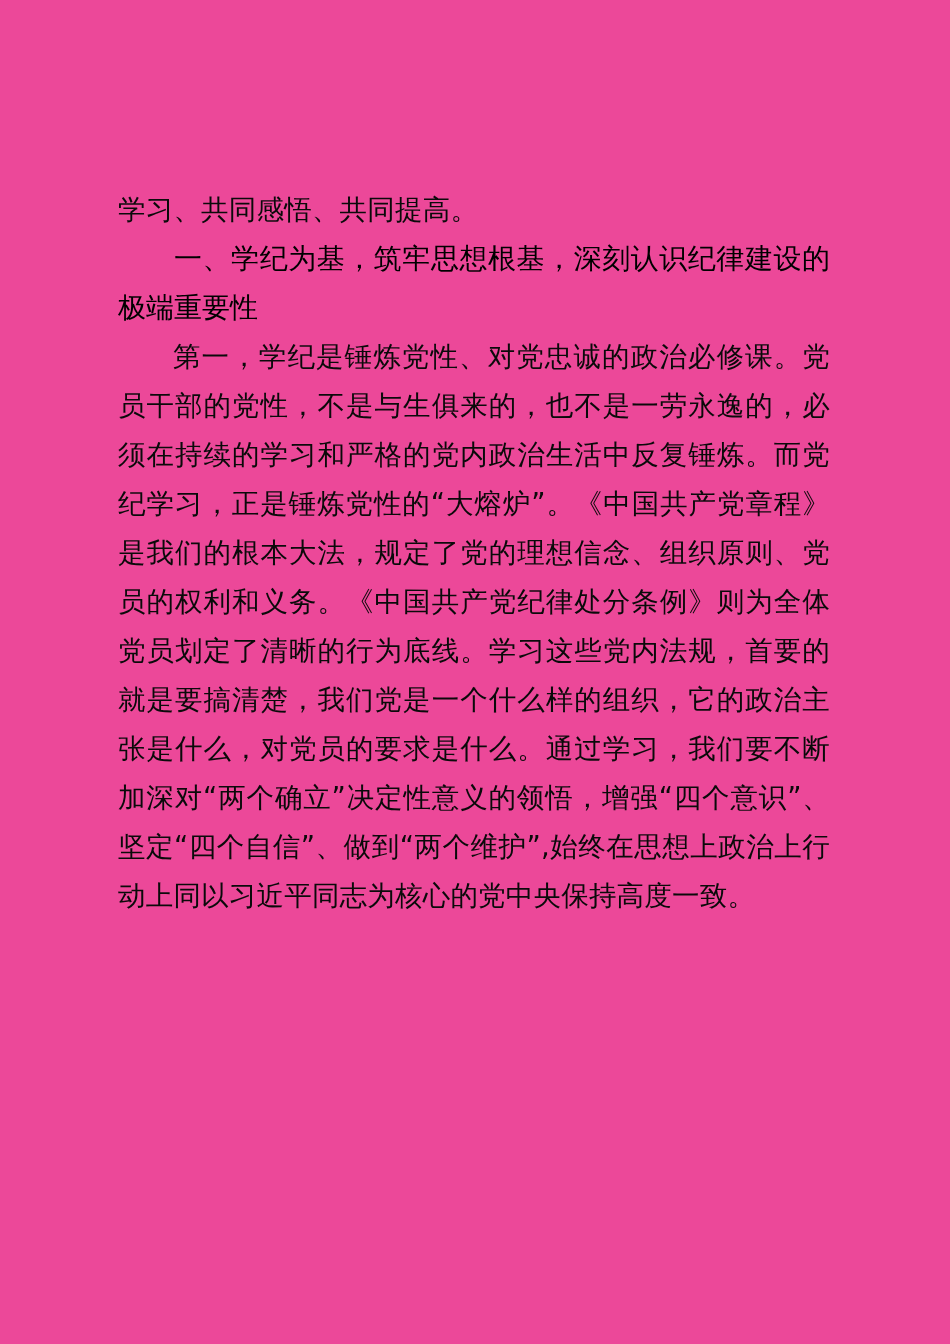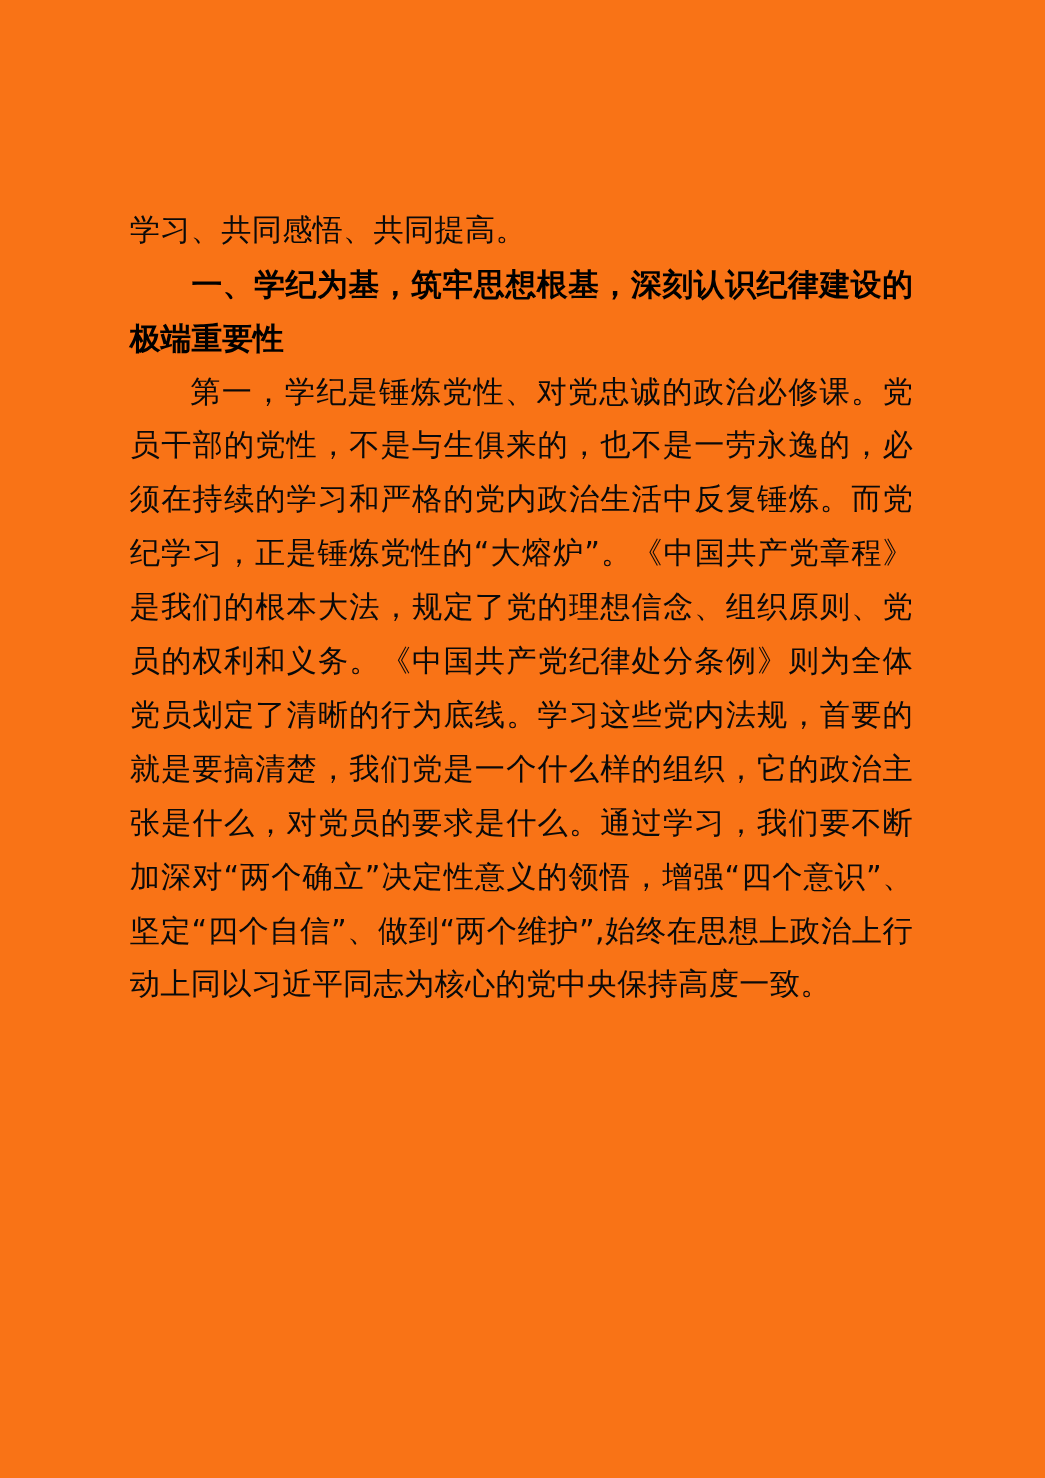--- a/index.html
+++ b/index.html
@@ -12,38 +12,38 @@
     height: 1344px;
     font-family: "DejaVu Sans", "Liberation Sans", sans-serif;
     color: #000000;
     overflow: hidden;
   }
   .page {
     box-sizing: border-box;
     width: 950px;
     height: 1344px;
     padding: 185px 120px 40px 118px;
-    background: #f97316;
+    background: #ec4899;
   }
   .para {
     font-size: 27.5px;
     line-height: 49px;
     letter-spacing: 0.2px;
     text-align: justify;
     text-justify: inter-ideograph;
     margin: 0 0 0 0;
     color: #0a0a0a;
   }
   .para.indent {
     text-indent: 2em;
   }
   .heading {
     font-size: 28px;
     line-height: 49px;
-    font-weight: bold;
+    font-weight: normal;
     text-indent: 2em;
     text-align: justify;
     text-justify: inter-ideograph;
     margin: 0;
     color: #000000;
   }
 </style>
 </head>
 <body>
 

